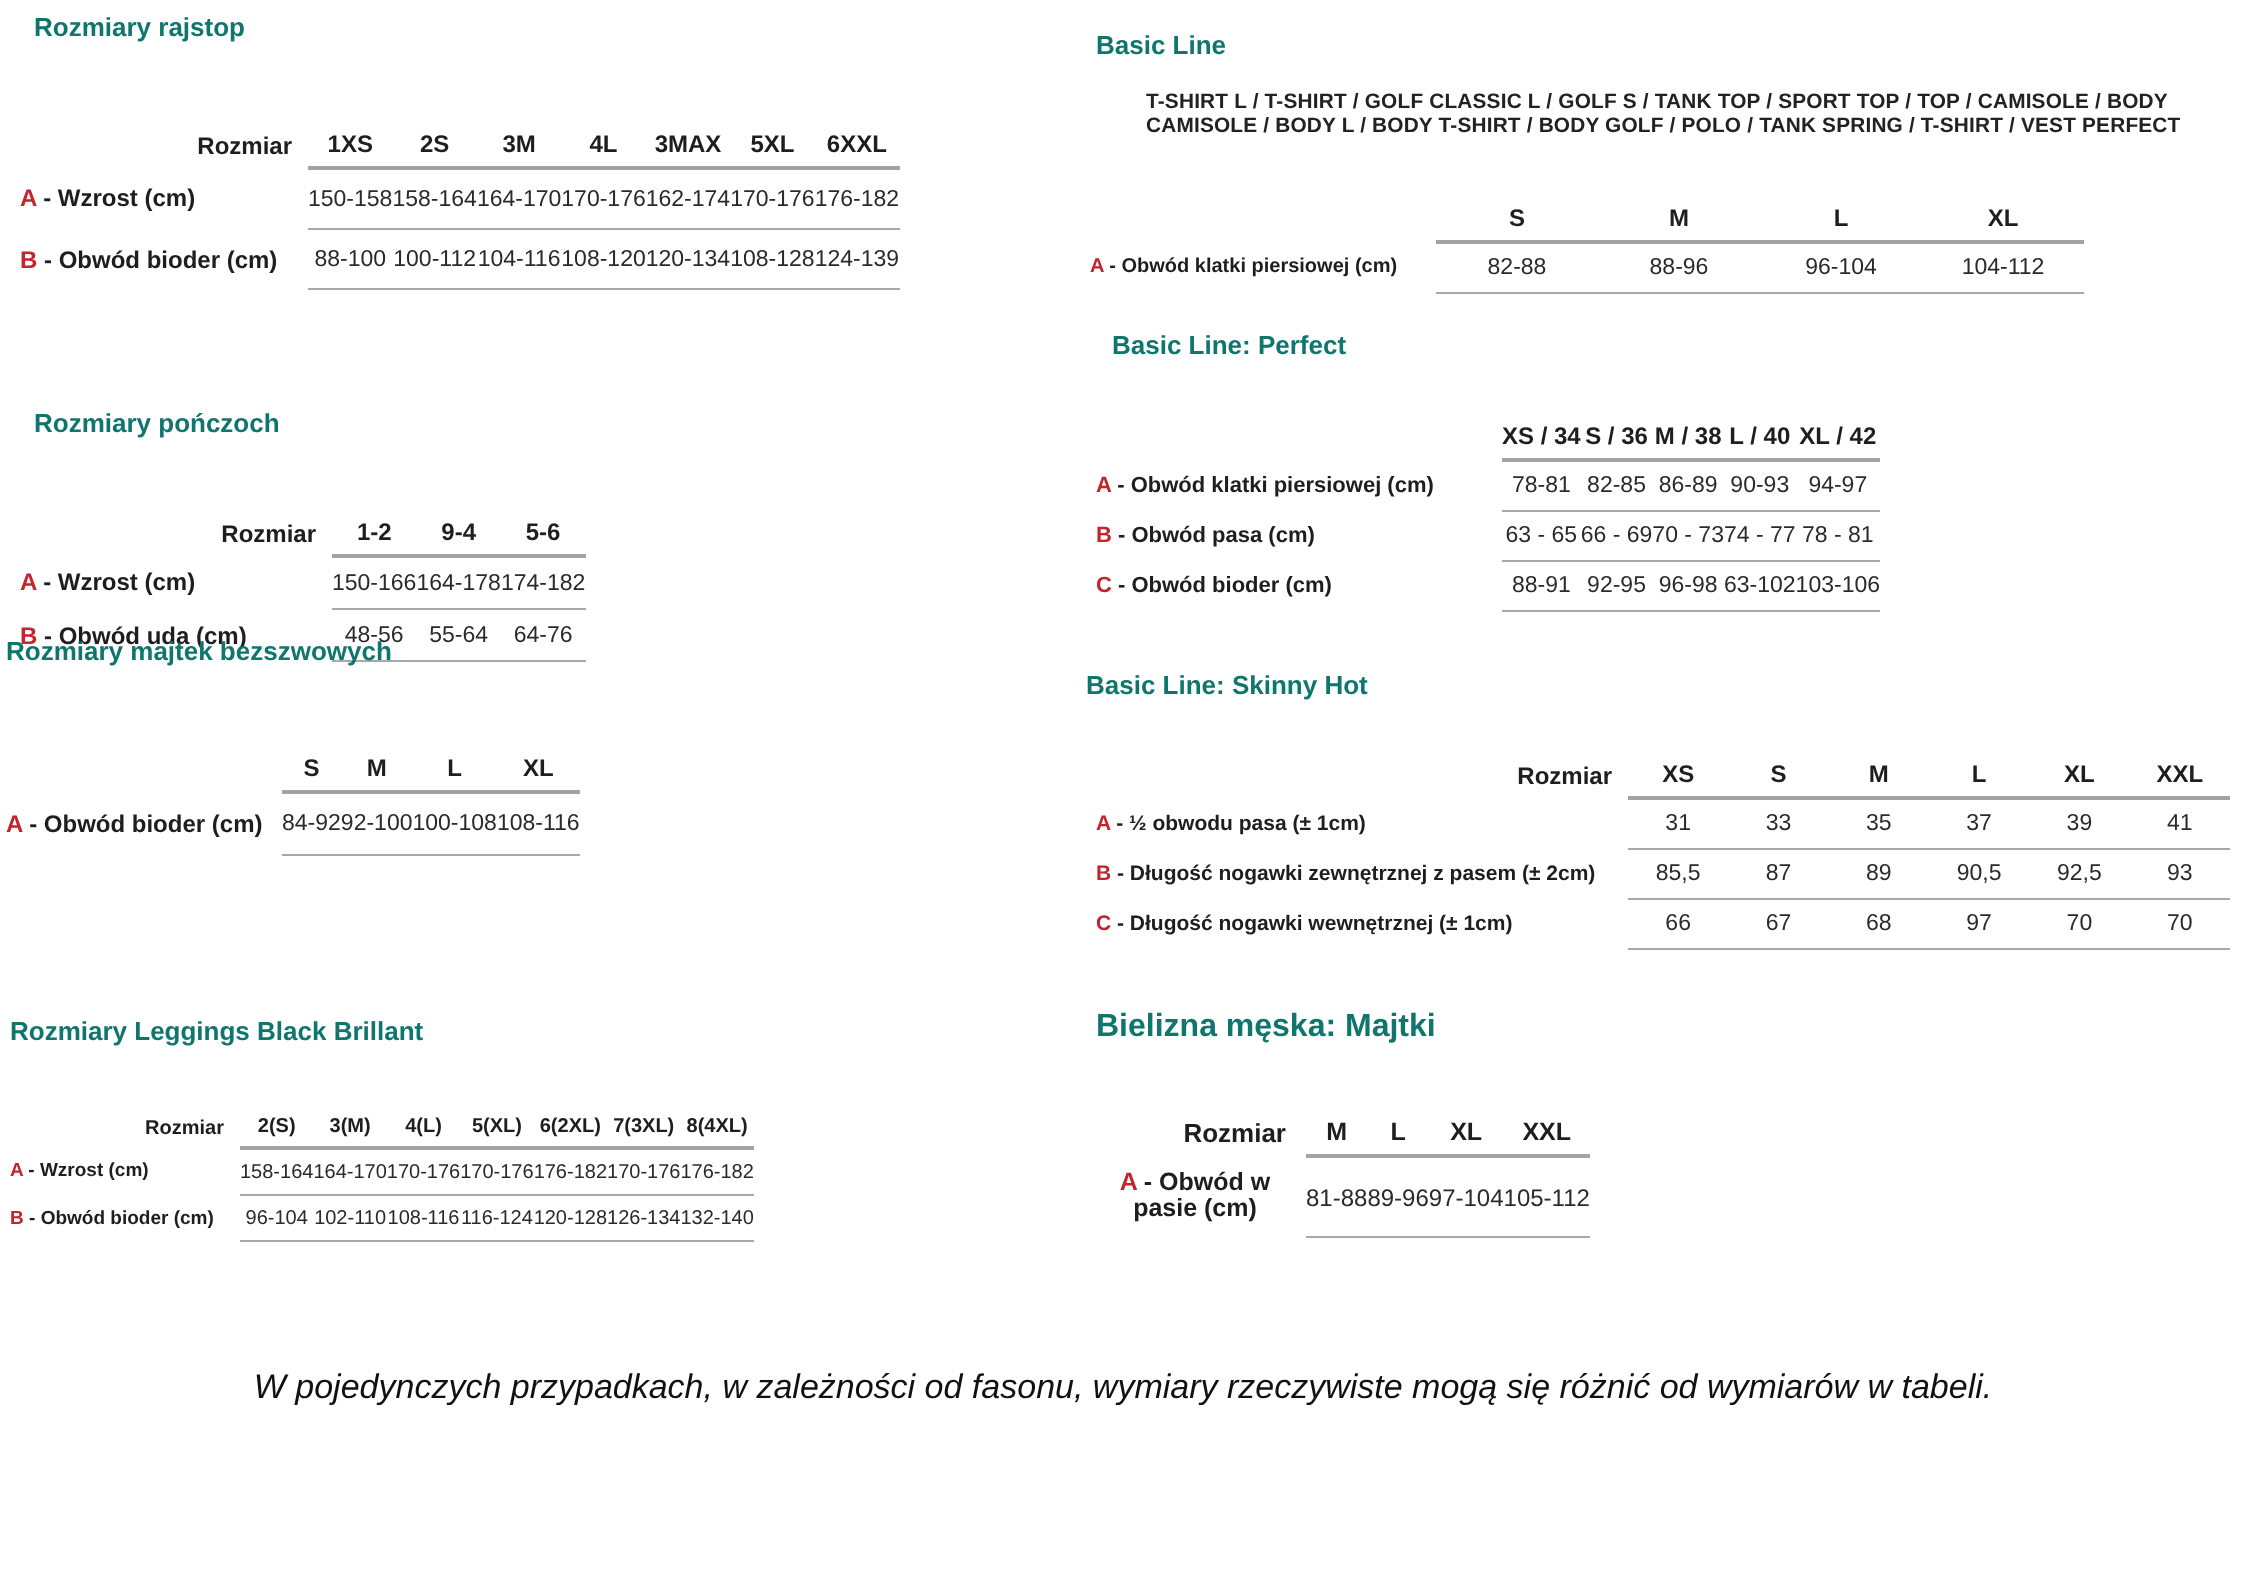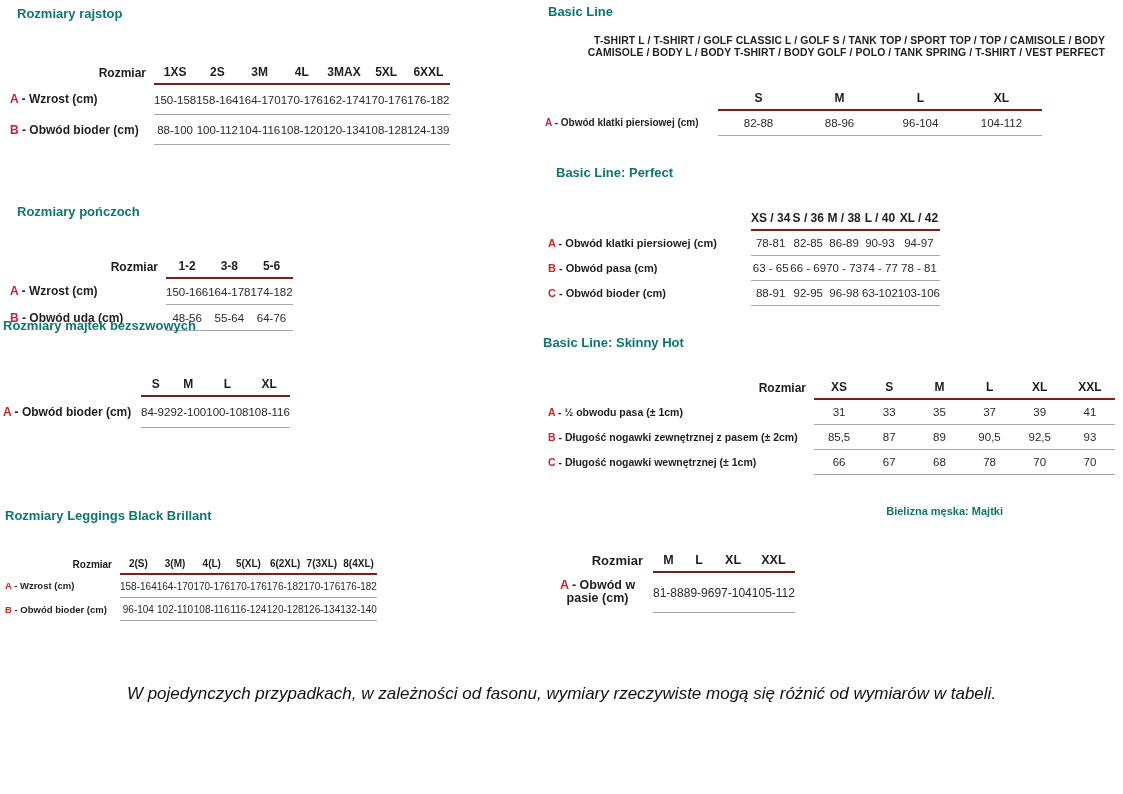--- a/index.html
+++ b/index.html
@@ -6,21 +6,21 @@
   body{
     width:1123px;height:794px;position:relative;background:#ffffff;
     font-family:"Liberation Sans","DejaVu Sans",sans-serif;color:#1e1e1e;
     overflow:hidden;
   }
   .sec{position:absolute;}
   .t{font-size:13px;font-weight:bold;margin:0;color:#0f766e;}
   table.sizes{border-collapse:collapse;table-layout:fixed;}
   .sizes th,.sizes td{padding:0;}
   .sizes .corner{text-align:right;padding-right:8px;font-weight:bold;vertical-align:bottom;padding-bottom:4px;font-size:12px;white-space:nowrap;}
-  .sizes .colh{text-align:center;font-weight:bold;vertical-align:bottom;padding-bottom:4px;border-bottom:2px solid #7f1d1d;font-size:12px;}
+  .sizes .colh{text-align:center;font-weight:bold;vertical-align:bottom;padding-bottom:4px;border-bottom:2px solid #a3a3a3;font-size:12px;}
   .sizes .label{padding-right:7px;font-weight:bold;white-space:nowrap;font-size:12px;vertical-align:middle;}
   .sizes .val{text-align:center;border-bottom:1px solid #a8a8a8;font-size:11.5px;vertical-align:middle;color:#2a2a2a;}
   .red{color:#c4242b;}
 
   
   #sec-rajstop{left:10px;top:6px;width:476px;}
   #sec-rajstop .t{margin-left:7px;}
   #sec-rajstop table{margin-top:36px;}
   #sec-rajstop .corner,#sec-rajstop .label{width:136px;}
   #sec-rajstop .colh{height:22px;}
@@ -46,23 +46,23 @@
   #sec-leggings .t{font-size:13px;}
   #sec-leggings table{margin-top:28px;}
   #sec-leggings .corner,#sec-leggings .label{width:107px;}
   #sec-leggings .corner,#sec-leggings .colh{font-size:10px;}
   #sec-leggings .label{font-size:9.5px;padding-right:6px;}
   #sec-leggings .val{font-size:10px;}
   #sec-leggings .colh{height:18px;}
   #sec-leggings .val{height:22px;}
 
   
-  #sec-basicline{left:545px;top:4px;width:560px;}
+  #sec-basicline{left:545px;top:15px;width:560px;}
   #sec-basicline .t{margin-left:3px;}
-  .subtitle{font-weight:bold;font-size:10.4px;line-height:11.5px;text-align:right;width:532px;margin:16px 0 0 28px;letter-spacing:0.1px;color:#222;}
+  .subtitle{font-weight:bold;font-size:10.4px;line-height:11.5px;text-align:left;width:532px;margin:16px 0 0 28px;letter-spacing:0.1px;color:#222;}
   #sec-basicline table{margin-top:27px;width:497px;}
   #sec-basicline .corner,#sec-basicline .label{width:165px;}
   #sec-basicline .label{font-size:10px;padding-right:6px;}
   #sec-basicline .colh{height:20px;}
   #sec-basicline .val{height:24px;}
 
   
   #sec-perfect{left:548px;top:165px;width:554px;}
   #sec-perfect .t{margin-left:8px;}
   #sec-perfect table{margin-top:26px;}
@@ -74,21 +74,21 @@
   
   #sec-skinnyhot{left:543px;top:335px;width:572px;}
   #sec-skinnyhot table{margin-left:5px;margin-top:26px;width:567px;}
   #sec-skinnyhot .corner,#sec-skinnyhot .label{width:258px;}
   #sec-skinnyhot .label{font-size:10.5px;padding-right:5px;}
   #sec-skinnyhot .colh{height:18px;}
   #sec-skinnyhot .val{height:24px;}
 
   
   #sec-majtki{left:548px;top:505px;width:455px;}
-  #sec-majtki .t{font-size:11px;text-align:right;}
+  #sec-majtki .t{font-size:16px;}
   #sec-majtki table{margin-top:27px;}
   #sec-majtki .corner,#sec-majtki .label{width:95px;}
   #sec-majtki .corner{font-size:13px;padding-right:10px;}
   #sec-majtki .label{white-space:normal;text-align:center;line-height:13px;font-size:12.5px;padding-right:6px;}
   #sec-majtki .colh{height:23px;font-size:12.5px;}
   #sec-majtki .val{height:39px;font-size:12px;}
 
   .footnote{position:absolute;top:684px;left:0;width:100%;text-align:center;
     font-style:italic;font-size:17px;color:#111;margin:0;}
 </style>
@@ -137,21 +137,21 @@
       </table>
   </section>
 
   <section class="sec" id="sec-ponczoch">
     <h3 class="t">Rozmiary pończoch</h3>
     <table class="sizes">
         <thead>
           <tr>
             <th class="corner">Rozmiar</th>
             <th class="colh">1-2</th>
-            <th class="colh">3-8</th>
+            <th class="colh">9-4</th>
             <th class="colh">5-6</th>
           </tr>
         </thead>
         <tbody>
           <tr>
             <td class="label"><span class="red">A</span> - Wzrost (cm)</td>
             <td class="val">150-166</td>
             <td class="val">164-178</td>
             <td class="val">174-182</td>
           </tr>
@@ -327,21 +327,21 @@
             <td class="val">89</td>
             <td class="val">90,5</td>
             <td class="val">92,5</td>
             <td class="val">93</td>
           </tr>
           <tr>
             <td class="label"><span class="red">C</span> - Długość nogawki wewnętrznej (± 1cm)</td>
             <td class="val">66</td>
             <td class="val">67</td>
             <td class="val">68</td>
-            <td class="val">78</td>
+            <td class="val">97</td>
             <td class="val">70</td>
             <td class="val">70</td>
           </tr>
         </tbody>
       </table>
   </section>
 
   <section class="sec" id="sec-majtki">
     <h3 class="t">Bielizna męska: Majtki</h3>
     <table class="sizes">

